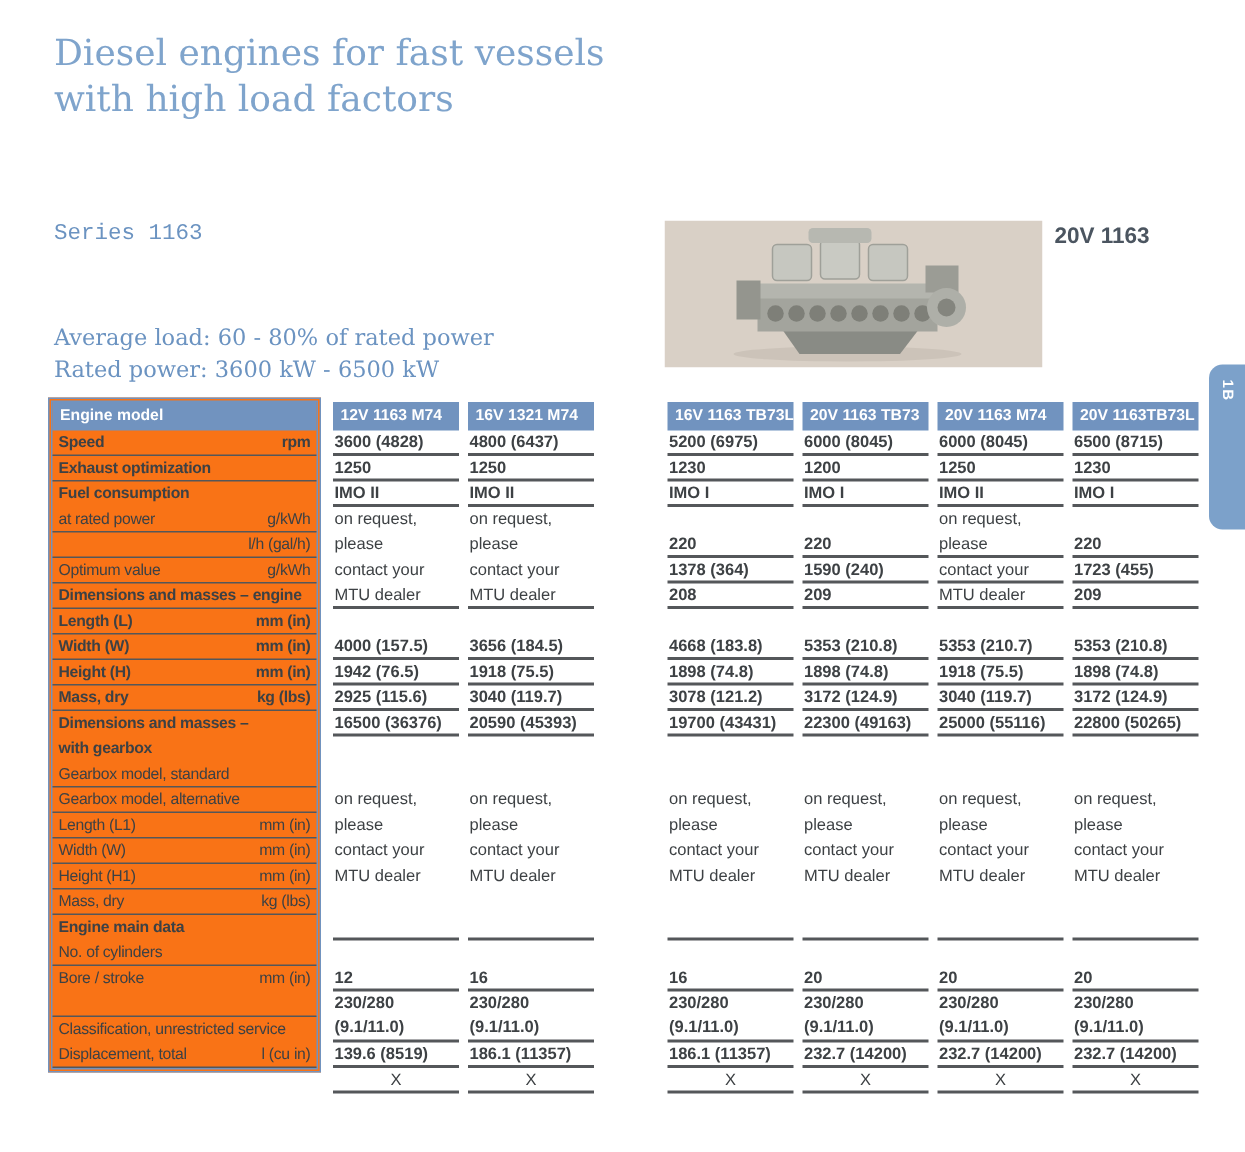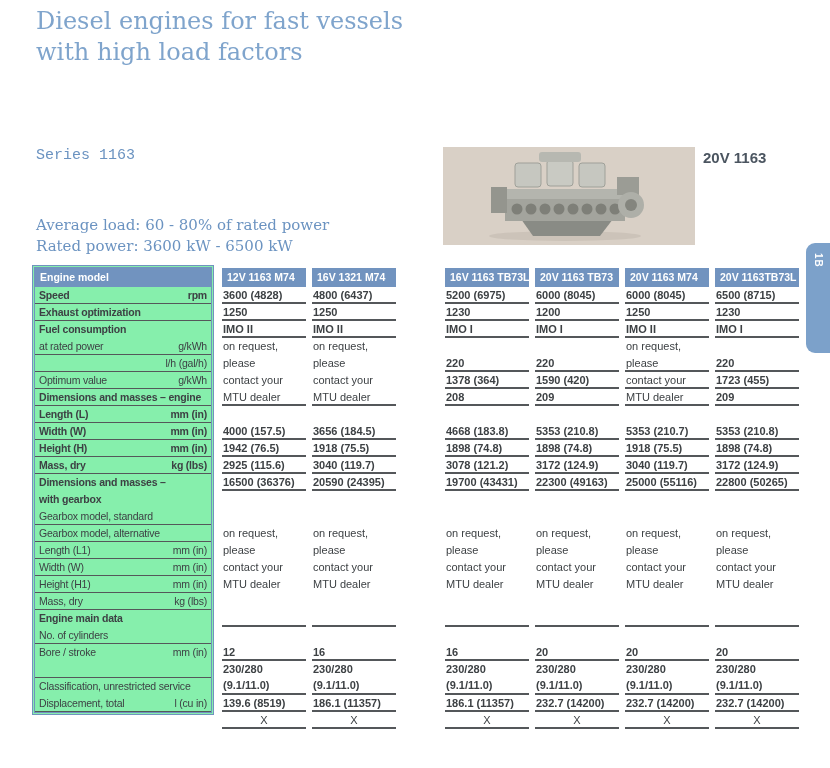--- a/index.html
+++ b/index.html
@@ -3,37 +3,37 @@
 <meta charset="utf-8">
 <style>
   :root{
     --accent-blue:#7193bf; --tab-blue:#7ca1ca; --title-blue:#7fa4cc;
     --intro-blue:#6b93c1; --line-dark:#54575a; --text-dark:#3d4144; --photo-bg:#d9d0c6;
   }
   html,body{margin:0;padding:0;background:#fff;}
   .page{position:relative;width:830px;height:768px;background:#fff;overflow:hidden;
         font-family:"Liberation Sans",sans-serif;color:var(--text-dark);}
   
-  .title{position:absolute;left:36px;top:6px;font-family:"DejaVu Serif",serif;
+  .title{position:absolute;left:36px;top:20px;font-family:"DejaVu Serif",serif;
          font-size:24px;line-height:31px;color:var(--title-blue);font-weight:400;}
   .series{position:absolute;left:36px;top:147px;font-family:Liberation Mono, monospace;
           font-size:15px;color:var(--intro-blue);}
   .intro{position:absolute;left:36px;top:215px;font-family:"DejaVu Serif",serif;
          font-size:15px;line-height:21px;color:var(--intro-blue);}
   
   .photo{position:absolute;left:443px;top:147px;width:252px;height:98px;}
   .caption{position:absolute;left:703px;top:149px;font-size:15px;font-weight:bold;color:#4b5560;}
   
   .sidetab{position:absolute;right:0;top:243px;width:24px;height:110px;
            background:var(--tab-blue);border-radius:9px 0 0 9px;}
   .sidetab span{display:block;margin:10px auto 0 auto;writing-mode:vertical-rl;
            color:#fff;font-size:10px;font-weight:bold;letter-spacing:1px;}
   
   .table{position:absolute;left:32px;top:265px;display:flex;align-items:flex-start;}
-  .leftbox{width:182px;border:1px solid var(--accent-blue);padding:1px;box-sizing:border-box;background:#86efac;}
+  .leftbox{width:182px;border:1px solid var(--accent-blue);padding:1px;box-sizing:border-box;background:#f97316;}
   .leftinner{border:1px solid var(--accent-blue);}
   .chip{height:19px;line-height:19px;background:var(--accent-blue);color:#fff;
         font-size:10.5px;font-weight:bold;padding-left:5px;white-space:nowrap;overflow:hidden;}
   .lrow{height:17px;box-sizing:border-box;padding:0 4px;white-space:nowrap;}
   .lrow.h2{height:34px;}
   .lrow.lu{border-bottom:1.5px solid var(--line-dark);}
   .lline{display:flex;justify-content:space-between;height:17px;line-height:16px;}
   .llab,.lunit{font-size:10.5px;letter-spacing:-0.2px;}
   .b{font-weight:bold;}
   .datacol{width:84px;margin-left:6px;padding-top:3px;}
@@ -271,21 +271,21 @@
           <div class="cell cu b">1250</div>
           <div class="cell cu b">IMO II</div>
           <div class="cell">on request,</div>
           <div class="cell">please</div>
           <div class="cell">contact your</div>
           <div class="cell cu">MTU dealer</div>
           <div class="cell"></div>
           <div class="cell cu b">3656 (184.5)</div>
           <div class="cell cu b">1918 (75.5)</div>
           <div class="cell cu b">3040 (119.7)</div>
-          <div class="cell cu b">20590 (24395)</div>
+          <div class="cell cu b">20590 (45393)</div>
           <div class="cell h2"></div>
           <div class="cell">on request,</div>
           <div class="cell">please</div>
           <div class="cell">contact your</div>
           <div class="cell">MTU dealer</div>
           <div class="cell"></div>
           <div class="cell cu"></div>
           <div class="cell"></div>
           <div class="cell cu b">16</div>
           <div class="cell h2 cu b">
@@ -325,21 +325,21 @@
           <div class="cell cu b">186.1 (11357)</div>
           <div class="cell cu ctr">X</div>
         </div>
         <div class="datacol">
           <div class="chip">20V 1163 TB73</div>
           <div class="cell cu b">6000 (8045)</div>
           <div class="cell cu b">1200</div>
           <div class="cell cu b">IMO I</div>
           <div class="cell"></div>
           <div class="cell cu b">220</div>
-          <div class="cell cu b">1590 (420)</div>
+          <div class="cell cu b">1590 (240)</div>
           <div class="cell cu b">209</div>
           <div class="cell"></div>
           <div class="cell cu b">5353 (210.8)</div>
           <div class="cell cu b">1898 (74.8)</div>
           <div class="cell cu b">3172 (124.9)</div>
           <div class="cell cu b">22300 (49163)</div>
           <div class="cell h2"></div>
           <div class="cell">on request,</div>
           <div class="cell">please</div>
           <div class="cell">contact your</div>

